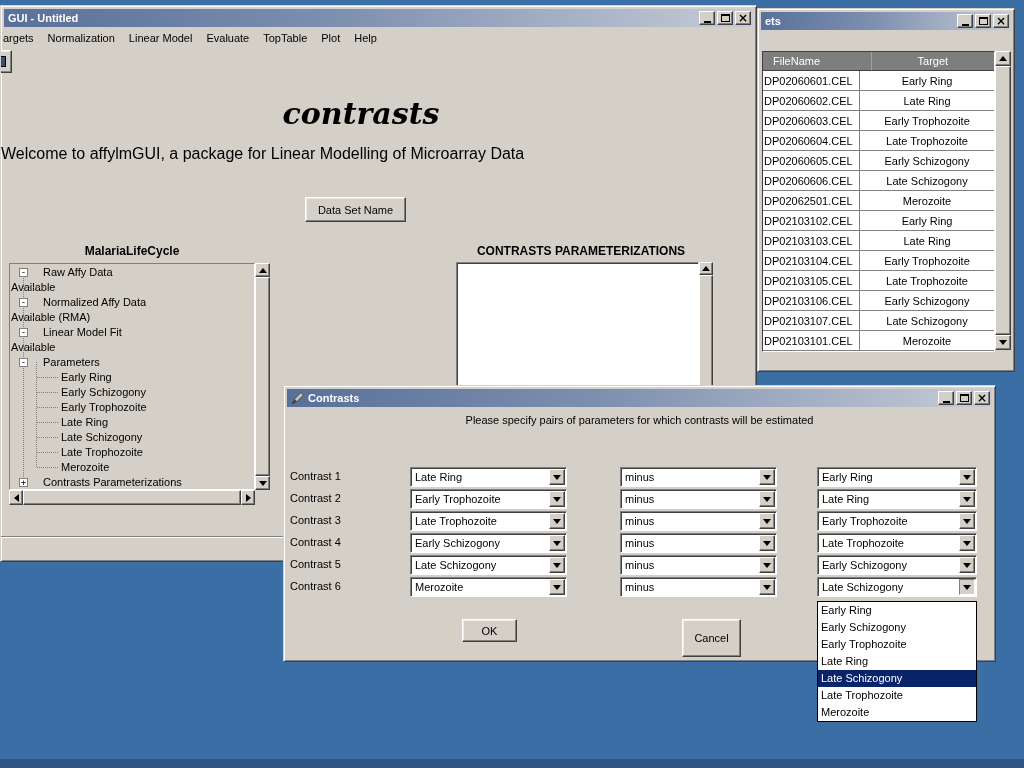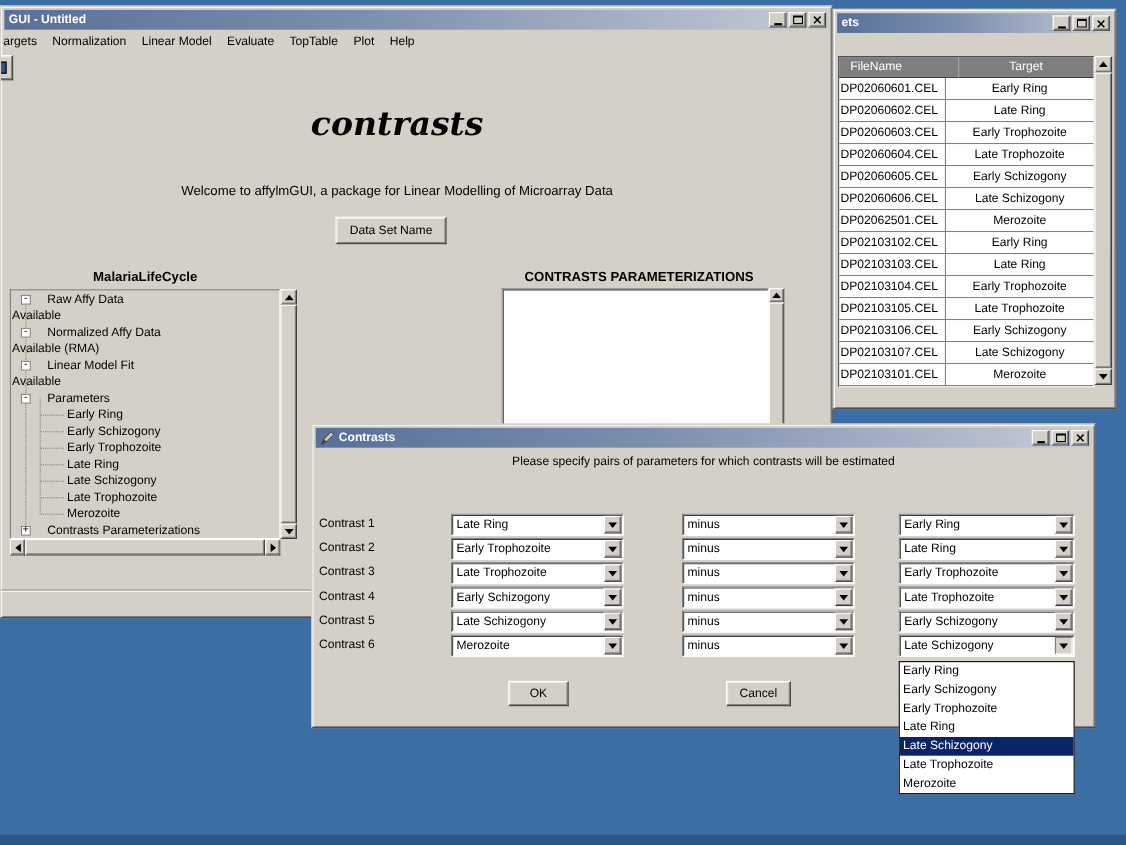--- a/index.html
+++ b/index.html
@@ -69,21 +69,21 @@
   .menubar { position: absolute; left: 1px; top: 23px; height: 18px; display: flex; align-items: center; }
   .menu-item { padding: 2px 7px; white-space: nowrap; }
   .menu-item:first-of-type { padding-left: 1px; }
   .toolbtn { position: absolute; left: -13px; top: 44px; width: 24px; height: 23px; }
   .toolbtn .tool-glyph { width: 11px; height: 11px; background: #31557F; border:1px solid #000; }
 
   .heading {
     position: absolute; top: 90px; left: 0; width: 720px; text-align: center;
     font-family: "DejaVu Serif", serif; font-style: italic; font-weight: bold; font-size: 30px;
   }
-  .subtitle { position: absolute; top: 139px; left: 0; width: 720px; text-align: center; font-size: 12px; margin-top: 21px; }
+  .subtitle { position: absolute; top: 139px; left: 0; width: 720px; text-align: left; font-size: 16px; }
   .dataset-btn { position: absolute; left: 304px; top: 191px; width: 101px; height: 25px; }
 
   .tree-title { position: absolute; top: 238px; left: 8px; width: 246px; text-align: center; font-weight: bold; font-size: 12px; }
   .tree {
     position: absolute; left: 8px; top: 257px; width: 246px; height: 227px;
     background: #D4D0C8; border: 1px solid; border-color: #808080 #FFFFFF #FFFFFF #808080; overflow: hidden;
   }
   .tree-rows { position: absolute; left: 1px; top: 1px; right: 1px; bottom: 1px; }
   .tree-row { position: relative; height: 15px; line-height: 15px; white-space: nowrap; }
   .tree-row.lvl0 { padding-left: 32px; }
@@ -147,21 +147,21 @@
     width: 16px; height: 16px; margin-right: 1px; background: #D4D0C8;
     border: 1px solid; border-color: #FFFFFF #404040 #404040 #FFFFFF;
     box-shadow: inset -1px -1px 0 #808080;
     display: flex; align-items: center; justify-content: center;
   }
   .combo-btn.pressed { border-color: #808080 #FFFFFF #FFFFFF #808080; box-shadow: none; }
   .c1 { left: 120px; width: 157px; }
   .c2 { left: 330px; width: 157px; }
   .c3 { left: 527px; width: 160px; }
   .ok-btn { position: absolute; left: 178px; top: 233px; width: 55px; height: 23px; }
-  .cancel-btn { position: absolute; left: 376px; top: 233px; width: 59px; height: 23px; }
+  .cancel-btn { position: absolute; left: 398px; top: 233px; width: 59px; height: 38px; }
 
   .open-list {
     position: absolute; left: 533px; top: 215px; width: 160px;
     background: #fff; border: 1px solid #000; z-index: 60;
   }
   .li { height: 17px; line-height: 17px; padding-left: 3px; white-space: nowrap; }
   .li.selected { background: var(--selection, #0A246A); color: #fff; }
 </style>
 </head>
 <body>

